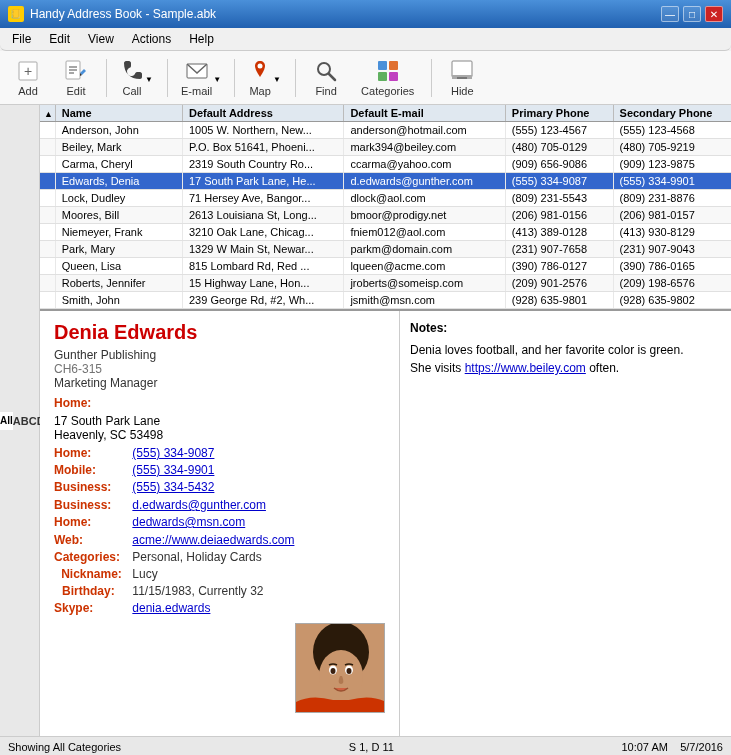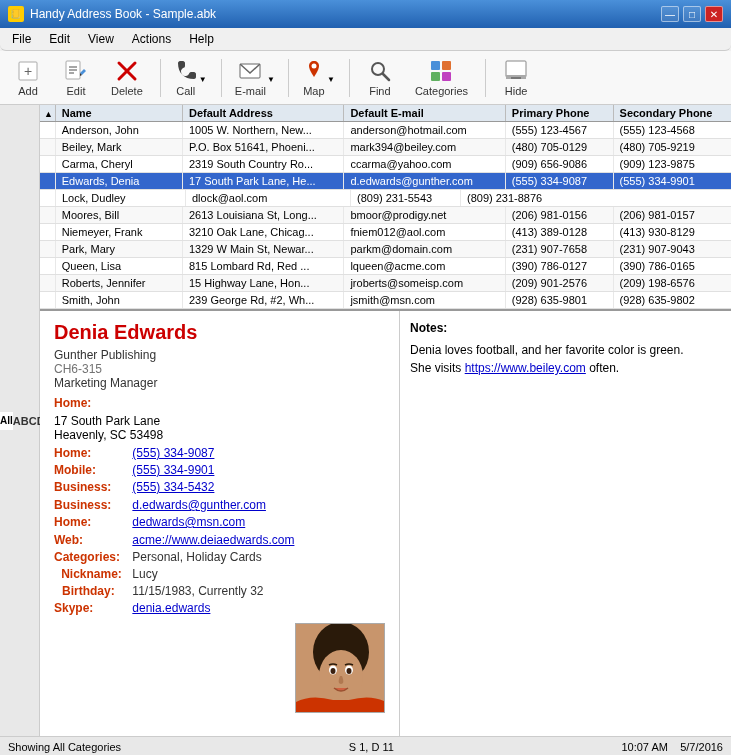--- a/index.html
+++ b/index.html
@@ -124,29 +124,20 @@
       <svg width="24" height="24" viewBox="0 0 24 24">
           <rect x="2" y="2" width="14" height="18" rx="1" fill="white" stroke="#aaa"></rect>
           <line x1="5" y1="8" x2="13" y2="8" stroke="#888" stroke-width="1.5"></line>
           <line x1="5" y1="11" x2="13" y2="11" stroke="#888" stroke-width="1.5"></line>
           <line x1="5" y1="14" x2="10" y2="14" stroke="#888" stroke-width="1.5"></line>
           <path d="M16 14 L20 10 L22 12 L18 16 Z" fill="#4a90d9"></path>
           <path d="M16 14 L18 16 L16 17 Z" fill="#333"></path>
         </svg>
     </span>
     <span class="toolbar-label">Edit</span>
-  </button>
-  <button class="toolbar-btn">
-    <span class="toolbar-icon">
-      <svg width="24" height="24" viewBox="0 0 24 24">
-          <line x1="4" y1="4" x2="20" y2="20" stroke="#cc0000" stroke-width="3" stroke-linecap="round"></line>
-          <line x1="20" y1="4" x2="4" y2="20" stroke="#cc0000" stroke-width="3" stroke-linecap="round"></line>
-        </svg>
-    </span>
-    <span class="toolbar-label">Delete</span>
   </button>
   <div class="toolbar-separator"></div>
   <button class="toolbar-btn" style="flex-direction:row;padding:4px 4px;">
     <div style="display:flex;flex-direction:column;align-items:center;">
       <span class="toolbar-icon">
         <svg width="24" height="24" viewBox="0 0 24 24">
             <path d="M6 2 C5 2 4 3 4 4 C4 14 10 20 20 20 C21 20 22 19 22 18 L22 15 C22 14 21 13 20 13 L17 13 C16 13 15 14 15 15 C14 16 13 17 12 17 C9 17 7 15 7 12 C7 11 8 10 9 9 C10 9 11 8 11 7 L11 4 C11 3 10 2 9 2 Z" fill="#444"></path>
           </svg>
       </span>
       <span class="toolbar-label">Call</span>
@@ -287,20 +278,21 @@
     <div class="td" style="width:16px;"></div>
     <div class="td name">Edwards, Denia</div>
     <div class="td address">17 South Park Lane, He...</div>
     <div class="td email">d.edwards@gunther.com</div>
     <div class="td phone1">(555) 334-9087</div>
     <div class="td phone2">(555) 334-9901</div>
   </div>
           <div class="contact-row">
     <div class="td" style="width:16px;"></div>
     <div class="td name">Lock, Dudley</div>
+    <div class="td address">71 Hersey Ave, Bangor...</div>
     <div class="td email">dlock@aol.com</div>
     <div class="td phone1">(809) 231-5543</div>
     <div class="td phone2">(809) 231-8876</div>
   </div>
           <div class="contact-row">
     <div class="td" style="width:16px;"></div>
     <div class="td name">Moores, Bill</div>
     <div class="td address">2613 Louisiana St, Long...</div>
     <div class="td email">bmoor@prodigy.net</div>
     <div class="td phone1">(206) 981-0156</div>

